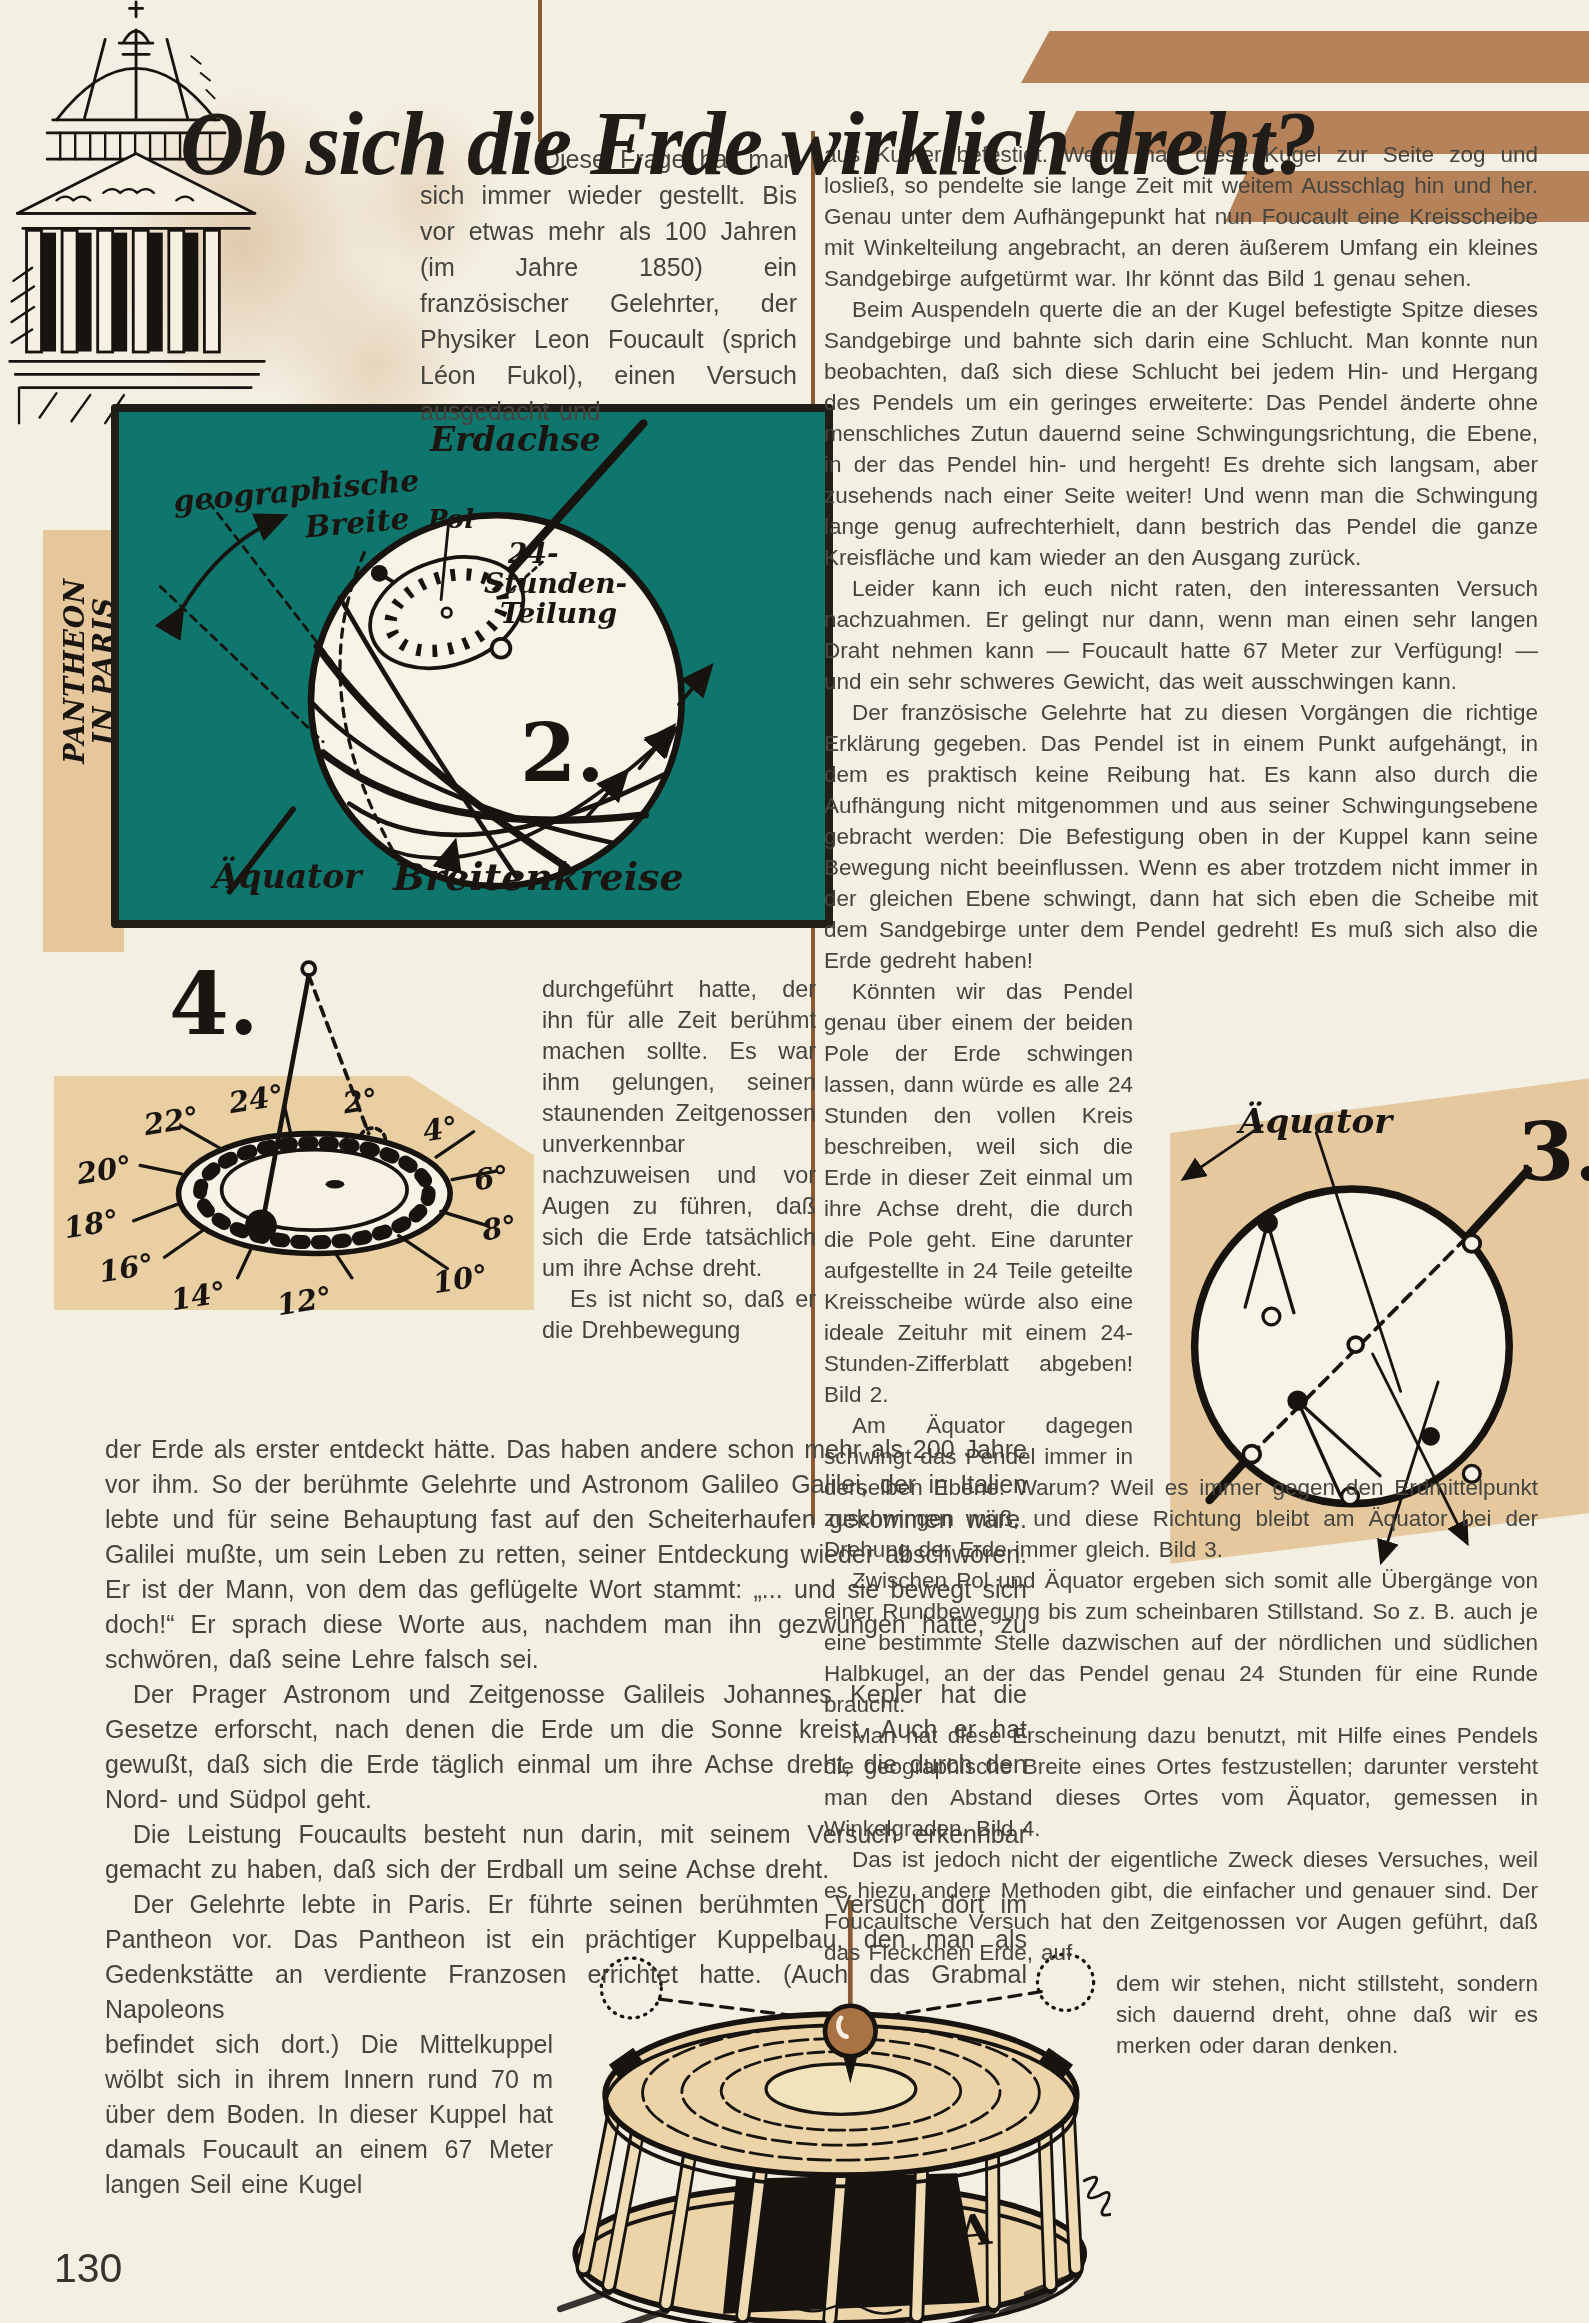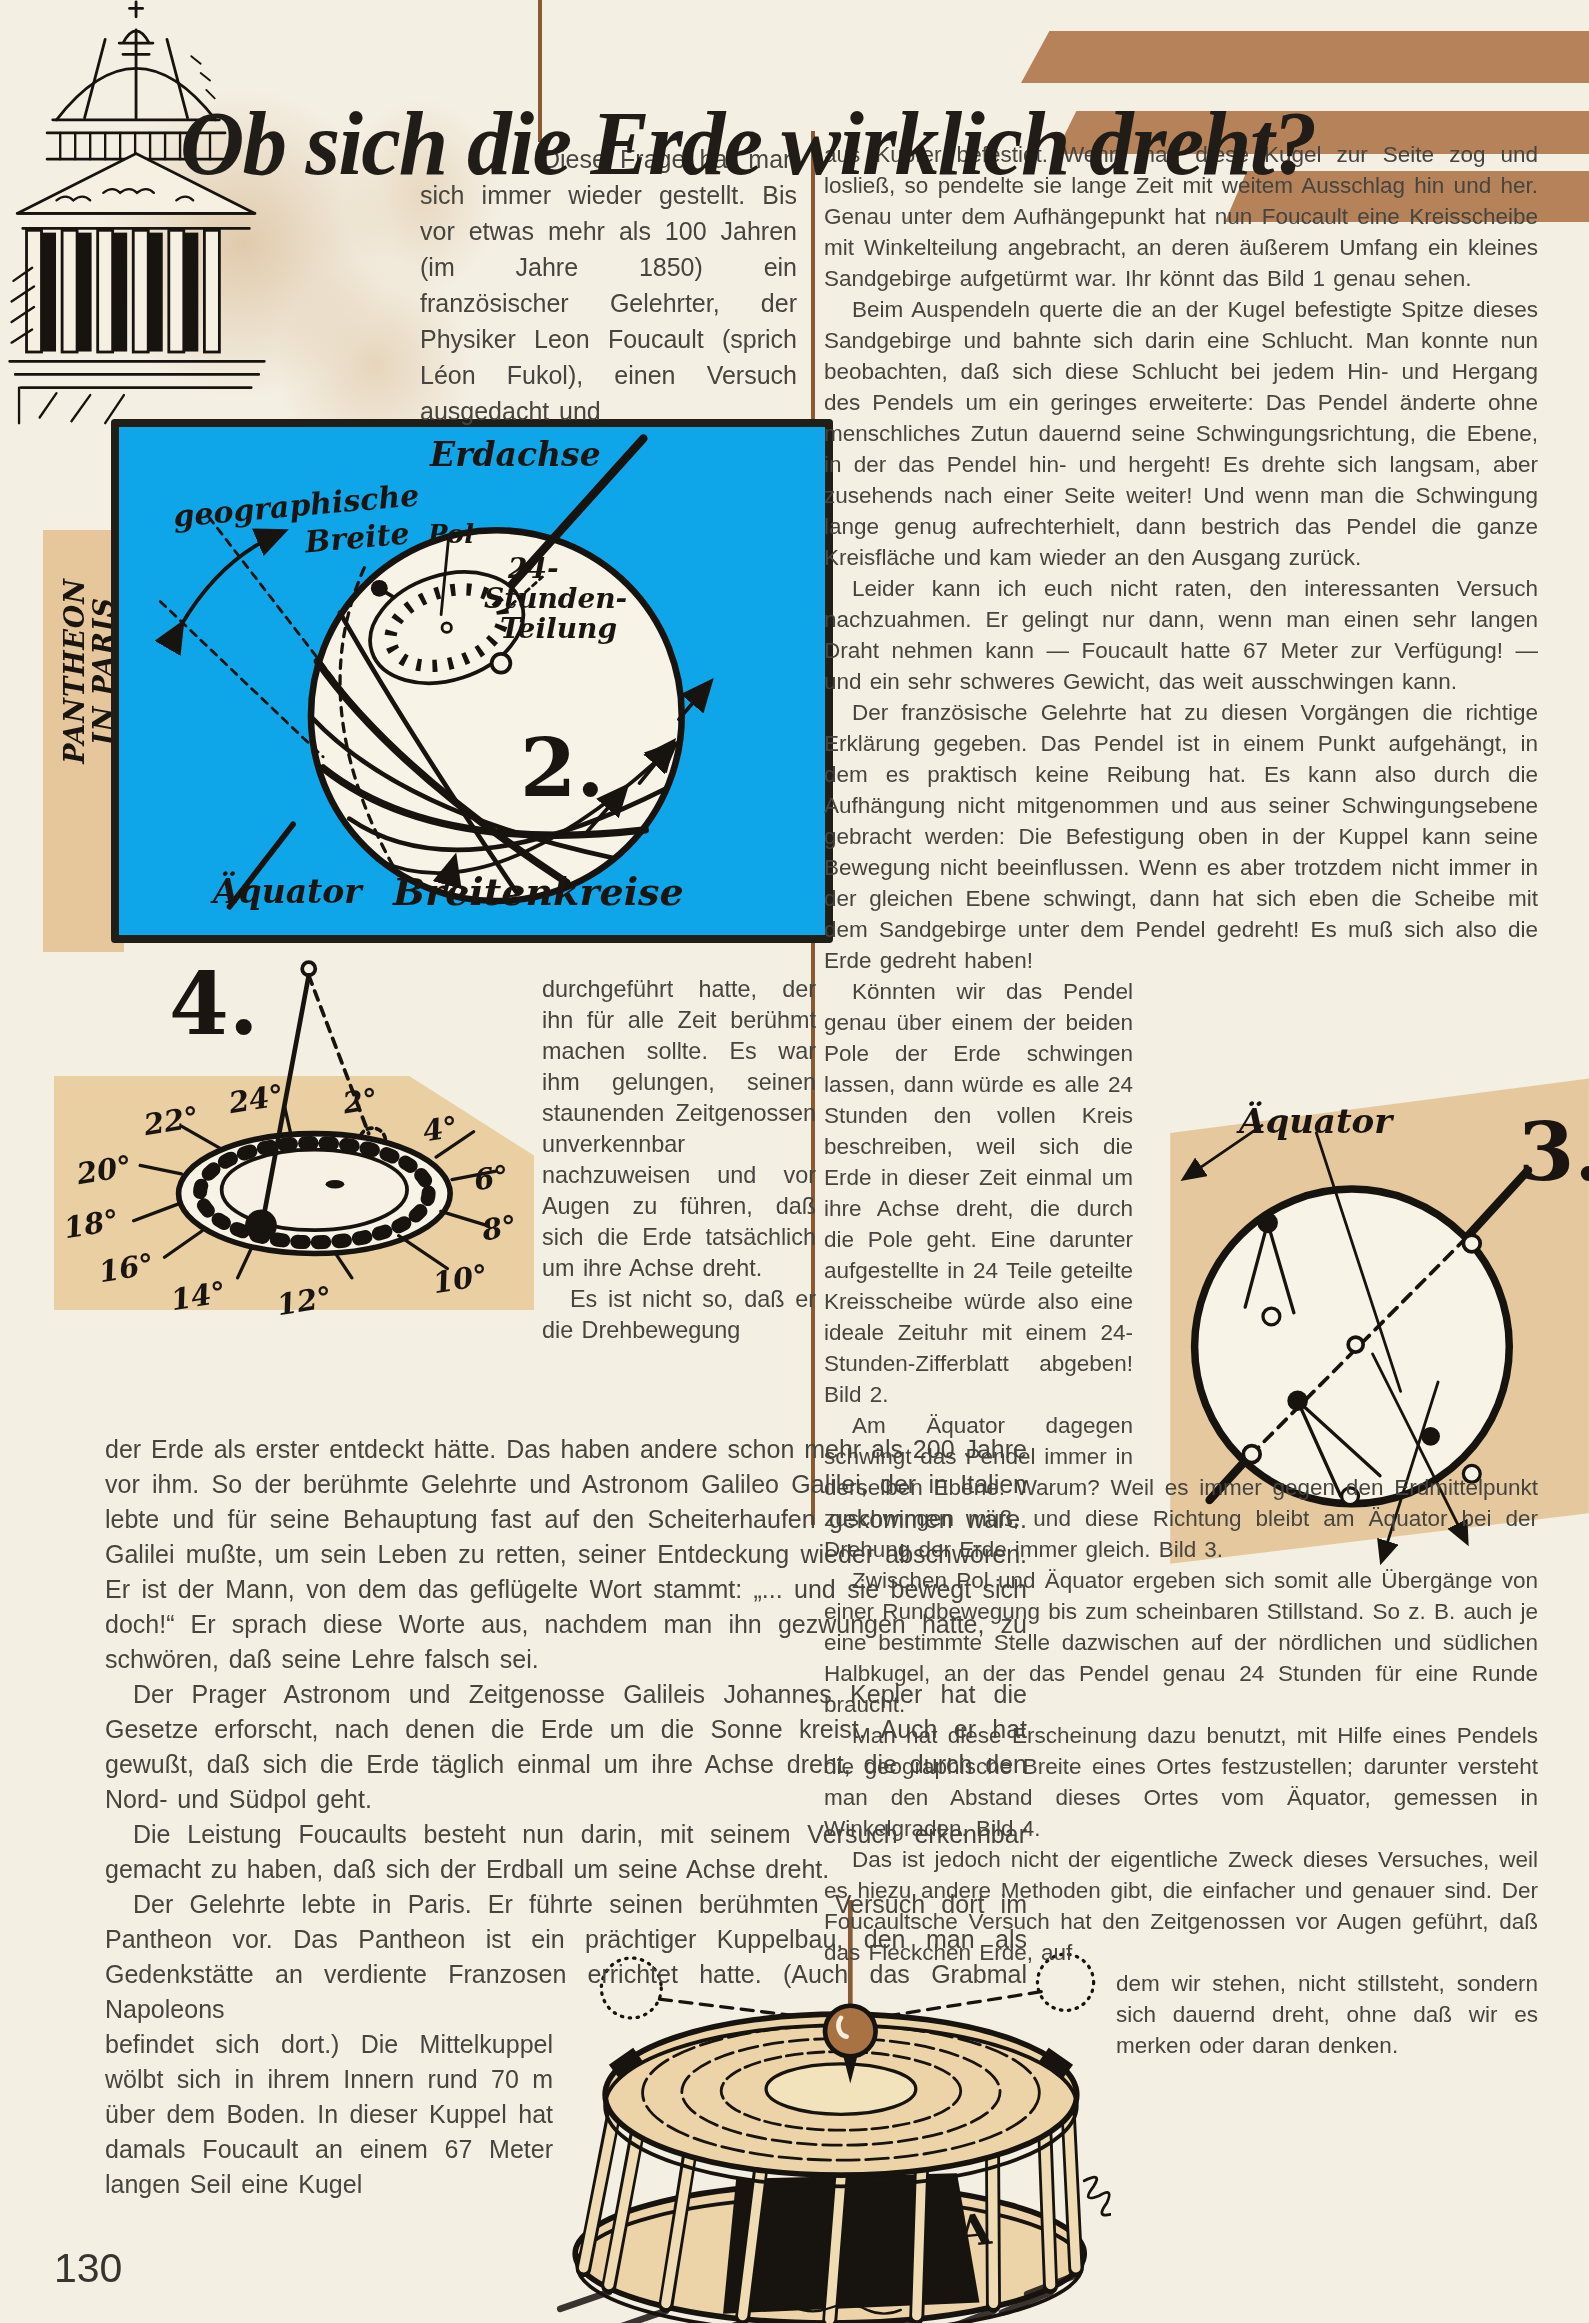--- a/index.html
+++ b/index.html
@@ -39,22 +39,22 @@
   .intro p{text-indent:122px;}
   .rcol{left:824px; top:139px; width:714px; font-size:22.5px; line-height:31px; word-spacing:1.9px;}
   .midcol{left:542px; top:974px; width:274px; font-size:23.4px; line-height:31px; word-spacing:1.9px;}
   .lcol{left:105px; top:1432px; width:922px; font-size:25px; line-height:35px; word-spacing:2.8px;}
   .sp{background:transparent;}
   .spR{float:right; width:405px; height:468px;}
   .spL{float:left; width:292px; height:169px; margin-top:5.6px;}
   .spB{float:right; width:474px; height:197px;}
   
   .fig2{
-    position:absolute; left:111px; top:419px; width:706px; height:508px;
-    background:#0ea5e9; border:8.4px solid #211d17; border-radius:3.7px; z-index:2;
+    position:absolute; left:111px; top:404px; width:706px; height:508px;
+    background:#0f766e; border:8.4px solid #211d17; border-radius:3.7px; z-index:2;
   }
   .fig2 svg{position:absolute; left:0; top:0;}
   .scriptlab{
     position:absolute; font-family:"DejaVu Serif", serif; font-style:italic; font-weight:bold;
     color:#1a1511; z-index:3; white-space:nowrap; line-height:1;
   }
   .bignum{
     position:absolute; font-family:"DejaVu Serif", serif; font-weight:bold; color:#1a1511;
     z-index:3; line-height:1;
   }

